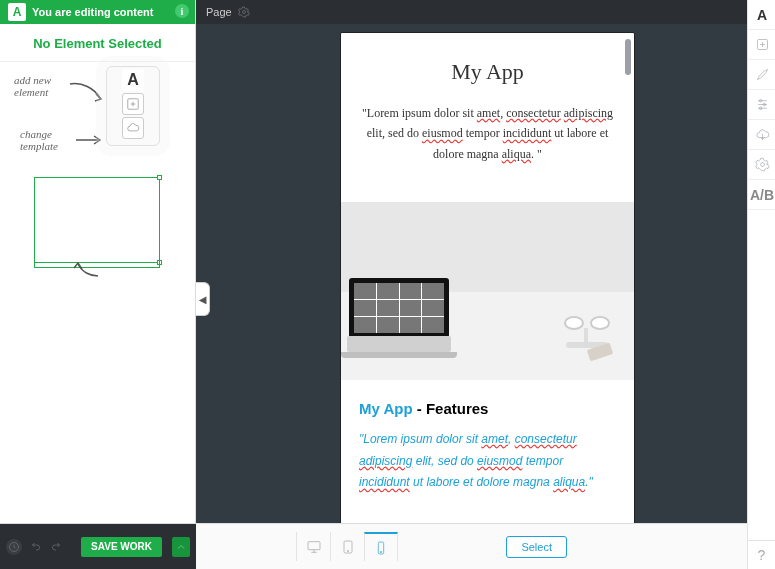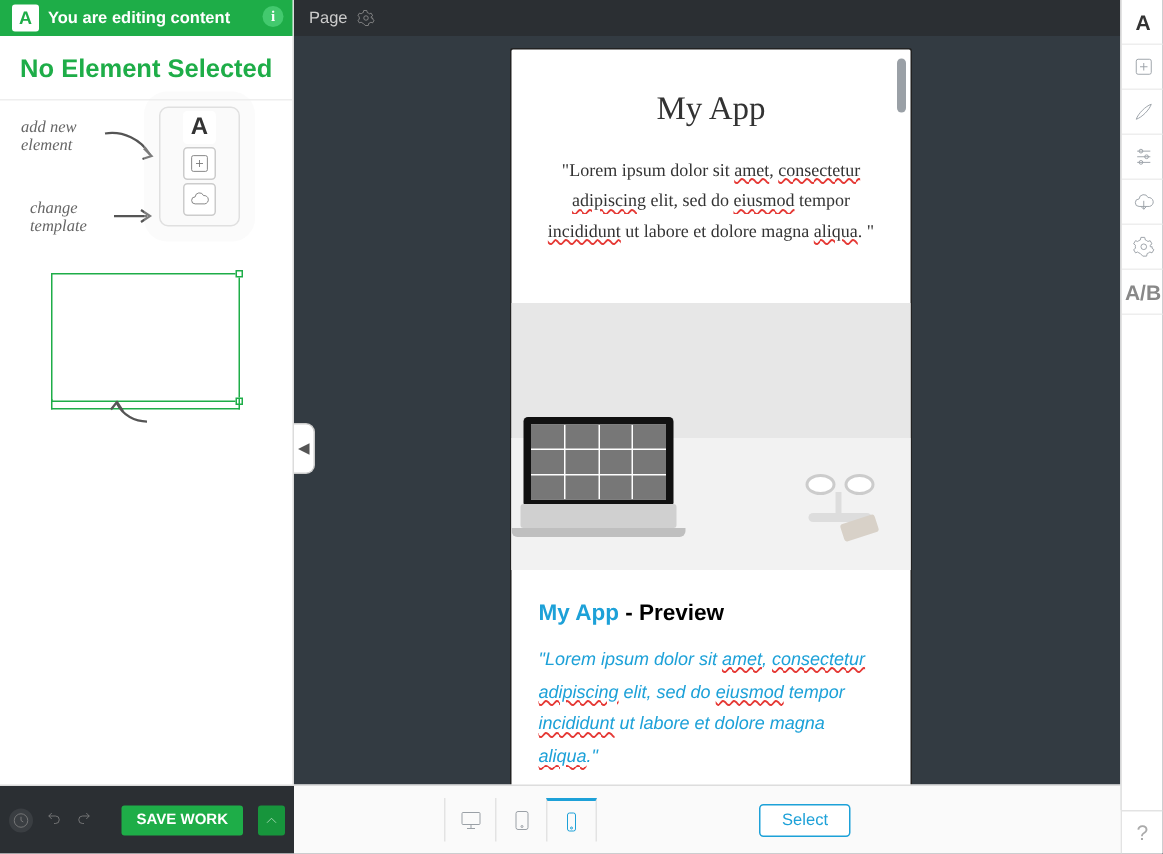--- a/index.html
+++ b/index.html
@@ -5,21 +5,21 @@
   * { box-sizing: border-box; margin: 0; padding: 0; }
   html, body { width: 775px; height: 569px; font-family: Arial, Helvetica, sans-serif; overflow: hidden; background:#e9e9e9;}
   
   #root { position: relative; width: 775px; height: 569px; }
 
   
   .sidebar { position:absolute; left:0; top:0; width:196px; height:540px; background:#fff; border-right:1px solid #dcdcdc;}
   .status-bar { height:24px; background:#1ead48; color:#fff; font-size:11px; font-weight:bold; display:flex; align-items:center; padding:0 8px; position:relative;}
   .status-bar .logo-circ { width:18px; height:18px; background:#fff; border-radius:2px; display:flex; align-items:center; justify-content:center; color:#1ead48; font-size:12px; font-weight:bold; margin-right:6px;}
   .status-bar .info-ic { position:absolute; right:6px; top:4px; width:14px; height:14px; border-radius:50%; background:#43c96e; color:#fff; font-size:10px; display:flex; align-items:center; justify-content:center; font-family:Georgia, serif;}
-  .sidebar-title { text-align:center; font-size:17px; font-weight:bold; color:#1ead48; padding:12px 0 10px; border-bottom:1px solid #eee;}
+  .sidebar-title { text-align:center; font-size:13px; font-weight:bold; color:#1ead48; padding:12px 0 10px; border-bottom:1px solid #eee;}
   .sidebar-help { font-size:10px; color:#aaa; text-align:center; padding:20px 18px 12px; line-height:1.5;}
   .hint-area { position:relative; height:260px; }
   .hint-box { position:absolute; left:106px; top:4px; width:54px; height:80px; border:1px solid #e0e0e0; border-radius:6px; background:#fafafa; box-shadow:0 0 0 10px rgba(240,240,240,.25);}
   .hint-box .ico { width:22px; height:22px; margin:2px auto 0; display:flex; align-items:center; justify-content:center; border:1px solid #ccc; border-radius:3px; background:#fff;}
   .hint-box .ico svg { width:14px; height:14px; stroke:#777; fill:none;}
   .hint-box .ico.a { border:none; font-weight:bold; color:#333;}
   .hint-label { position:absolute; font-family:"Comic Sans MS", cursive; font-size:11px; color:#666; line-height:1.1; font-style:italic;}
   .hint-label.one { left:14px; top:12px; width:60px;}
   .hint-label.two { left:20px; top:66px; width:60px;}
   .arrow { position:absolute; }
@@ -31,21 +31,21 @@
   .mini-frame .handle.br{ right:-3px; bottom:-3px;}
   .hint-label.three { left:72px; top:210px; width:90px;}
 
   
   .toolbar { position:absolute; left:196px; top:0; right:28px; height:24px; background:#2b2f33; color:#ccc; font-size:11px; display:flex; align-items:center; padding:0 10px; gap:6px;}
   .toolbar .gear { width:12px; height:12px; }
 
   
   .canvas { position:absolute; left:196px; top:24px; right:28px; bottom:29px; background:#333b42; overflow:hidden;}
   .collapse-tab { position:absolute; left:0; top:258px; width:14px; height:34px; background:#fff; border:1px solid #ccc; border-left:none; border-radius:0 6px 6px 0; display:flex; align-items:center; justify-content:center; color:#555; font-size:10px;}
-  .device { position:absolute; left:144px; top:8px; width:268px; height:500px; background:#fff; border:1px solid #222; border-radius:2px; overflow:hidden;}
+  .device { position:absolute; left:144px; top:8px; width:295px; height:500px; background:#fff; border:1px solid #222; border-radius:2px; overflow:hidden;}
   .device .scrollbar { position:absolute; right:3px; top:6px; width:6px; height:36px; background:#9aa0a6; border-radius:3px;}
   .dev-content { padding:26px 18px 10px; text-align:center;}
   .dev-title { font-family:Georgia, 'Times New Roman', serif; font-size:22px; color:#333; margin-bottom:18px;}
   .dev-para { font-family:Georgia, serif; font-size:12px; color:#333; line-height:1.7;}
   .redline { text-decoration: underline; text-decoration-color:#e53935; text-decoration-style:wavy;}
   .dev-image { margin:28px -18px 0; height:178px; background:#e7e7e7; position:relative; overflow:hidden;}
   .desk-surface{ position:absolute; left:0; right:0; bottom:0; height:88px; background:#f2f2f2;}
   .laptop { position:absolute; left:18px; bottom:22px; width:116px; height:80px; }
   .laptop .screen{ position:absolute; left:8px; top:0; width:100px; height:60px; background:#111; border-radius:3px; padding:5px;}
   .laptop .screen .grid{ width:100%; height:100%; background:#fff; display:grid; grid-template-columns:repeat(4,1fr); grid-template-rows:repeat(3,1fr); gap:1px;}
@@ -188,21 +188,21 @@
       </div>
       <div class="lamp">
             <div class="bulb"></div>
             <div class="bulb two"></div>
             <div class="stem"></div>
             <div class="base"></div>
           </div>
       <div class="phone"></div>
     </div>
     <div class="dev-sub">
-      <h3><span class="blue">My App</span><span> - Preview</span></h3>
+      <h3><span class="blue">My App</span><span> - Features</span></h3>
       <p>
         <span>"Lorem ipsum dolor sit </span><span class="redline">amet</span><span>, </span><span class="redline">consectetur</span><span> </span><span class="redline">adipiscing</span><span> elit, sed do </span><span class="redline">eiusmod</span><span> tempor </span><span class="redline">incididunt</span><span> ut labore et dolore magna </span><span class="redline">aliqua</span><span>."</span>
       </p>
     </div>
   </div>
 </div>
 
 <div class="side-rail">
   <div class="rail-btn logo">A</div>
   <div class="rail-btn">

